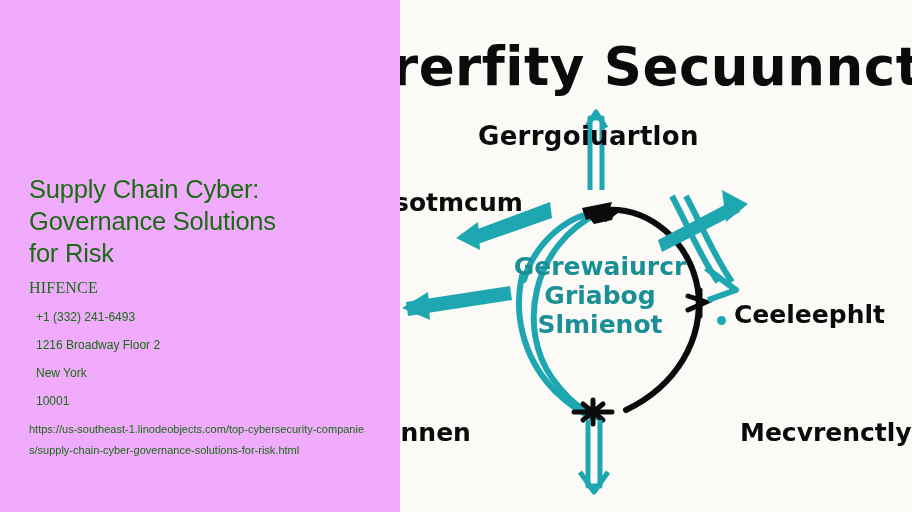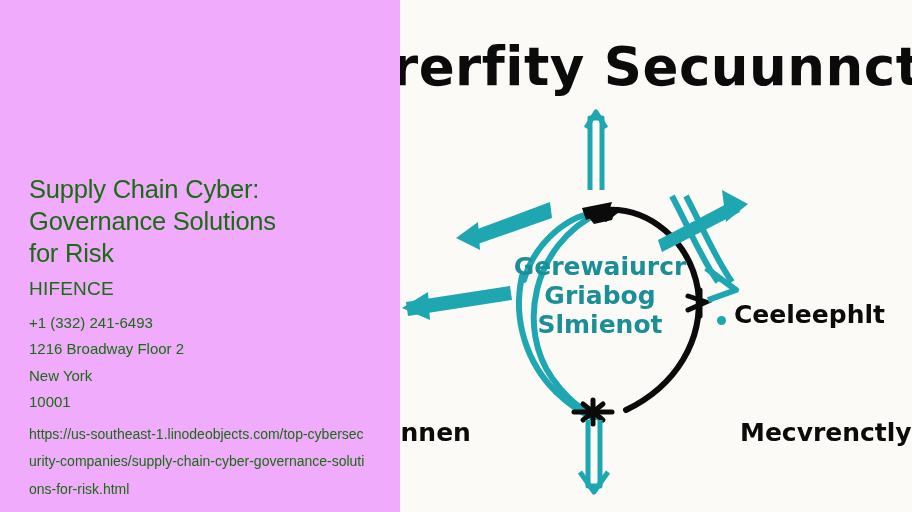--- a/index.html
+++ b/index.html
@@ -33,34 +33,35 @@
     color: #1a6b12;
     font-size: 25.5px;
     line-height: 1.26;
     font-weight: 400;
     letter-spacing: -0.2px;
     margin: 0 0 9px 0;
     white-space: pre-line;
   }
   #company {
     color: #1a6b12;
-    font-size: 19px;
+    font-size: 16px;
     line-height: 1.2;
     letter-spacing: 0.2px;
     margin: 0 0 9px 0;
+    font-family: Liberation Serif, serif;
   }
   .addr-line {
     color: #1a6b12;
-    font-size: 15px;
+    font-size: 12px;
     line-height: 1.75;
-    margin: 0;
+    margin: 7px;
   }
   #url {
     color: #1a6b12;
-    font-size: 14px;
+    font-size: 11px;
     line-height: 1.95;
     margin-top: 6px;
     width: 340px;
     word-break: break-all;
   }
 
   
   #right-panel {
     position: absolute;
     left: 400px; top: 0;
@@ -206,21 +207,23 @@
       </g>
 
       <g fill="none" stroke="#1ea7b0" stroke-width="5" stroke-linejoin="round">
         <path d="M 188 420 L 188 486 L 200 486 L 200 420"></path>
         <path d="M 180 472 L 194 492 L 208 472"></path>
       </g>
     </svg>
 
     <div class="dg-heading" id="dg-title">rerfity Secuunnct</div>
 
-
+    <div class="dg-heading" id="dg-subtitle">Gerrgoiuartlon</div>
+
+    <div class="dg-label" id="label-left-top">sotmcum</div>
 
     <div class="dg-label" id="label-left-bottom">innen</div>
 
 
     <div id="bullet-dot"></div>
 
     <div class="dg-label" id="label-right-mid">Ceeleephlt</div>
 
     <div class="dg-label" id="label-right-bottom">Mecvrenctly</div>
 

